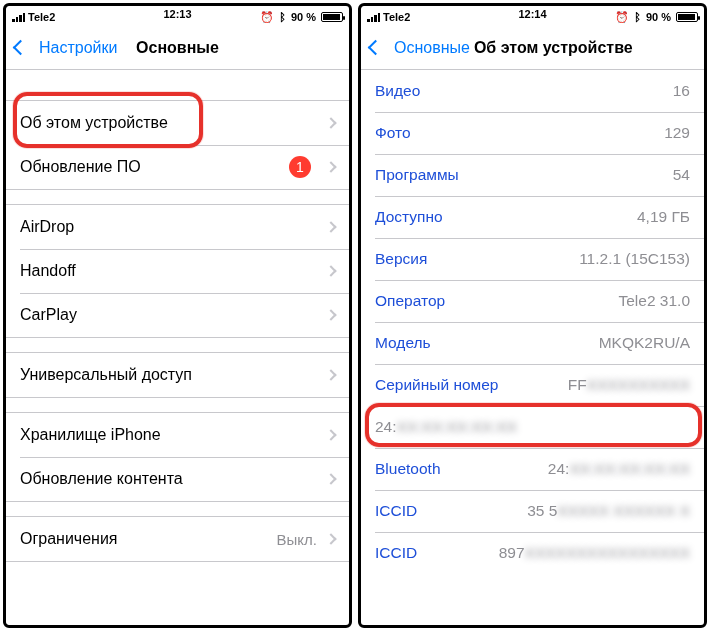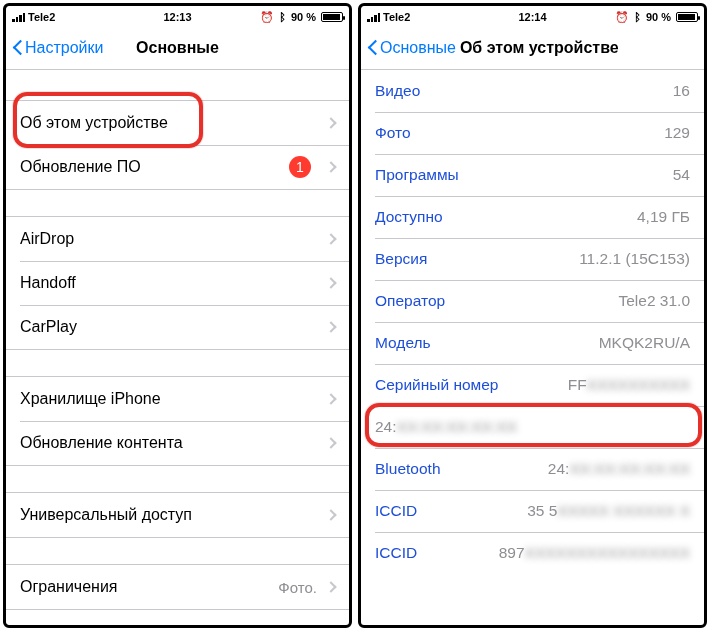--- a/index.html
+++ b/index.html
@@ -18,21 +18,20 @@
   }
   .panes { position: relative; width: 710px; height: 631px; }
   .left  { left: 3px;  top: 3px; width: 349px; height: 625px; }
   .right { left: 358px; top: 3px; width: 349px; height: 625px; }
 
   
   .status {
     height: 20px;
     padding: 2px 6px 0 6px;
     display: flex;
-    align-items: center;
     font-size: 11px;
     font-weight: 600;
     color: #000;
   }
   .status .sleft  { display: flex; align-items: center; gap: 3px; flex: 1; }
   .status .scenter{ flex: 0 0 auto; }
   .status .sright { display: flex; align-items: center; gap: 5px; flex: 1; justify-content: flex-end; }
   .sigbars { display: inline-flex; align-items: flex-end; gap: 1px; }
   .sigbars span { display: inline-block; width: 2.5px; background:#000; }
   .sigbars span:nth-child(1){height:3px;}
@@ -53,39 +52,39 @@
     display: flex;
     align-items: center;
     padding: 0 6px;
     position: relative;
   }
   .back {
     color: #007aff;
     font-size: 16px;
     display: flex;
     align-items: center;
-    gap: 2px;
+    gap: 16px;
   }
   .back .chev {
     width: 11px; height: 18px; display:inline-block; position:relative;
   }
   .back .chev::before{
     content:""; position:absolute; left:3px; top:3px; width:9px;height:9px;
     border-left:2.5px solid #007aff; border-bottom:2.5px solid #007aff;
     transform: rotate(45deg);
   }
   .title {
     position:absolute; left:0; right:0; text-align:center;
     font-weight:600; font-size:16px; color:#000; pointer-events:none;
   }
   .right .title { left:auto; right:auto; position:static; text-align:left; margin-left:4px; flex:1;}
   .right .nav { justify-content:flex-start; }
 
   
-  .group { margin-top: 26px; background:#fff; border-top:1px solid #c8c8cc; border-bottom:1px solid #c8c8cc; }
+  .group { margin-top: 14px; background:#fff; border-top:1px solid #c8c8cc; border-bottom:1px solid #c8c8cc; }
   .group.first { margin-top: 30px; }
   .row {
     display:flex; align-items:center;
     height:44px; padding:0 14px;
     font-size:16px; color:#000;
     position:relative;
   }
   .row + .row::before {
     content:""; position:absolute; left:14px; right:0; top:0; height:1px; background:#c8c8cc;
   }
@@ -176,40 +175,40 @@
         <span class="chevr"></span>
       </div>
       <div class="row">
         <span class="label">CarPlay</span>
         <span class="chevr"></span>
       </div>
     </div>
 
     <div class="group">
       <div class="row">
+        <span class="label">Универсальный доступ</span>
+        <span class="chevr"></span>
+      </div>
+    </div>
+
+    <div class="group">
+      <div class="row">
         <span class="label">Хранилище iPhone</span>
         <span class="chevr"></span>
       </div>
       <div class="row">
         <span class="label">Обновление контента</span>
         <span class="chevr"></span>
       </div>
     </div>
 
     <div class="group">
       <div class="row">
-        <span class="label">Универсальный доступ</span>
-        <span class="chevr"></span>
-      </div>
-    </div>
-
-    <div class="group">
-      <div class="row">
         <span class="label">Ограничения</span>
-        <span class="value">Фото.</span>
+        <span class="value">Выкл.</span>
         <span class="chevr"></span>
       </div>
     </div>
 
     <div class="callout" style="left:7px; top:86px; width:190px; height:56px;"></div>
   </div>
 
   <div class="frame right">
     <div class="status">
       <div class="sleft">

